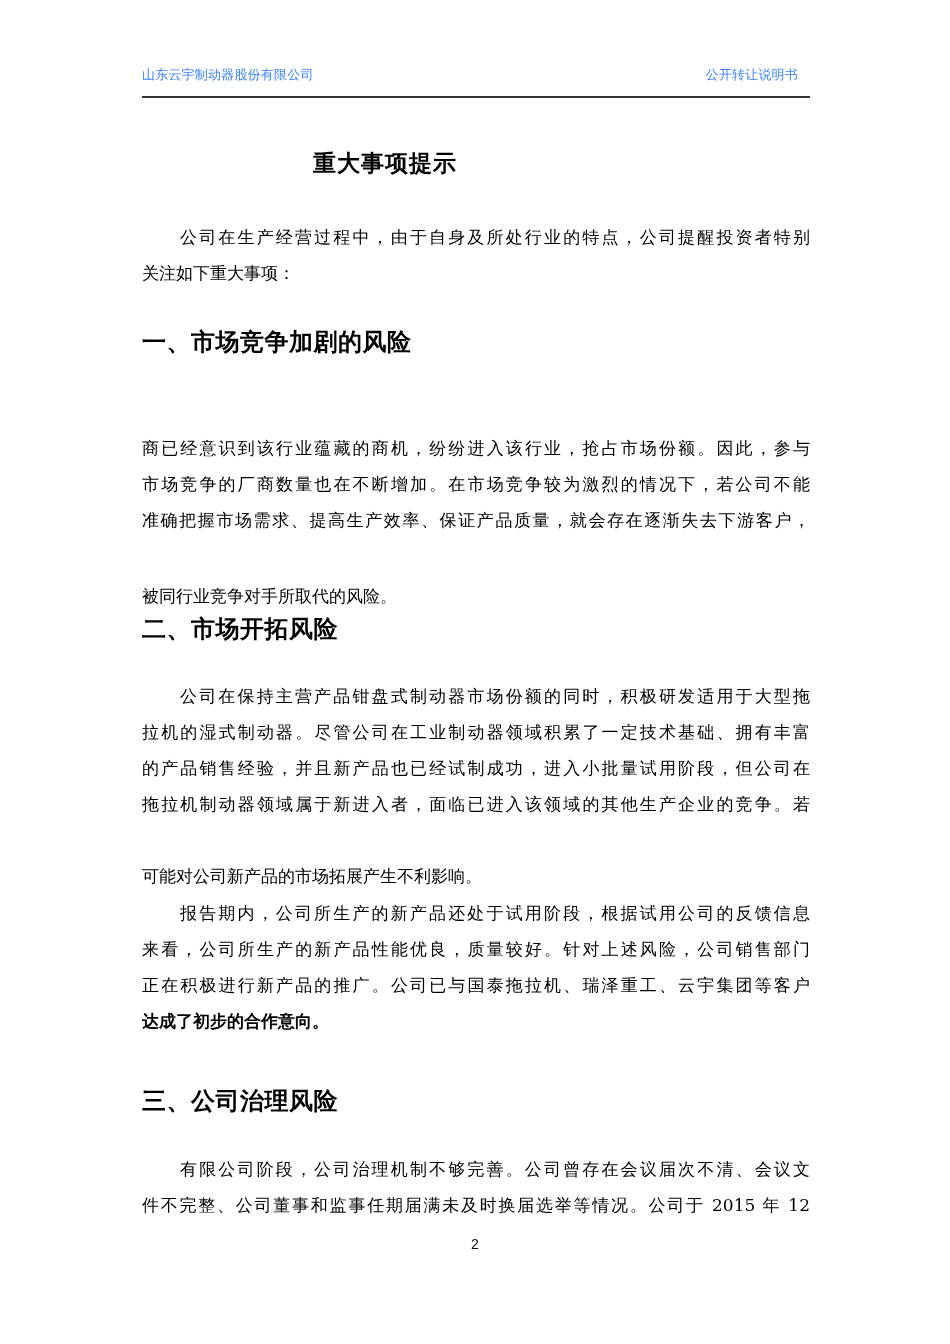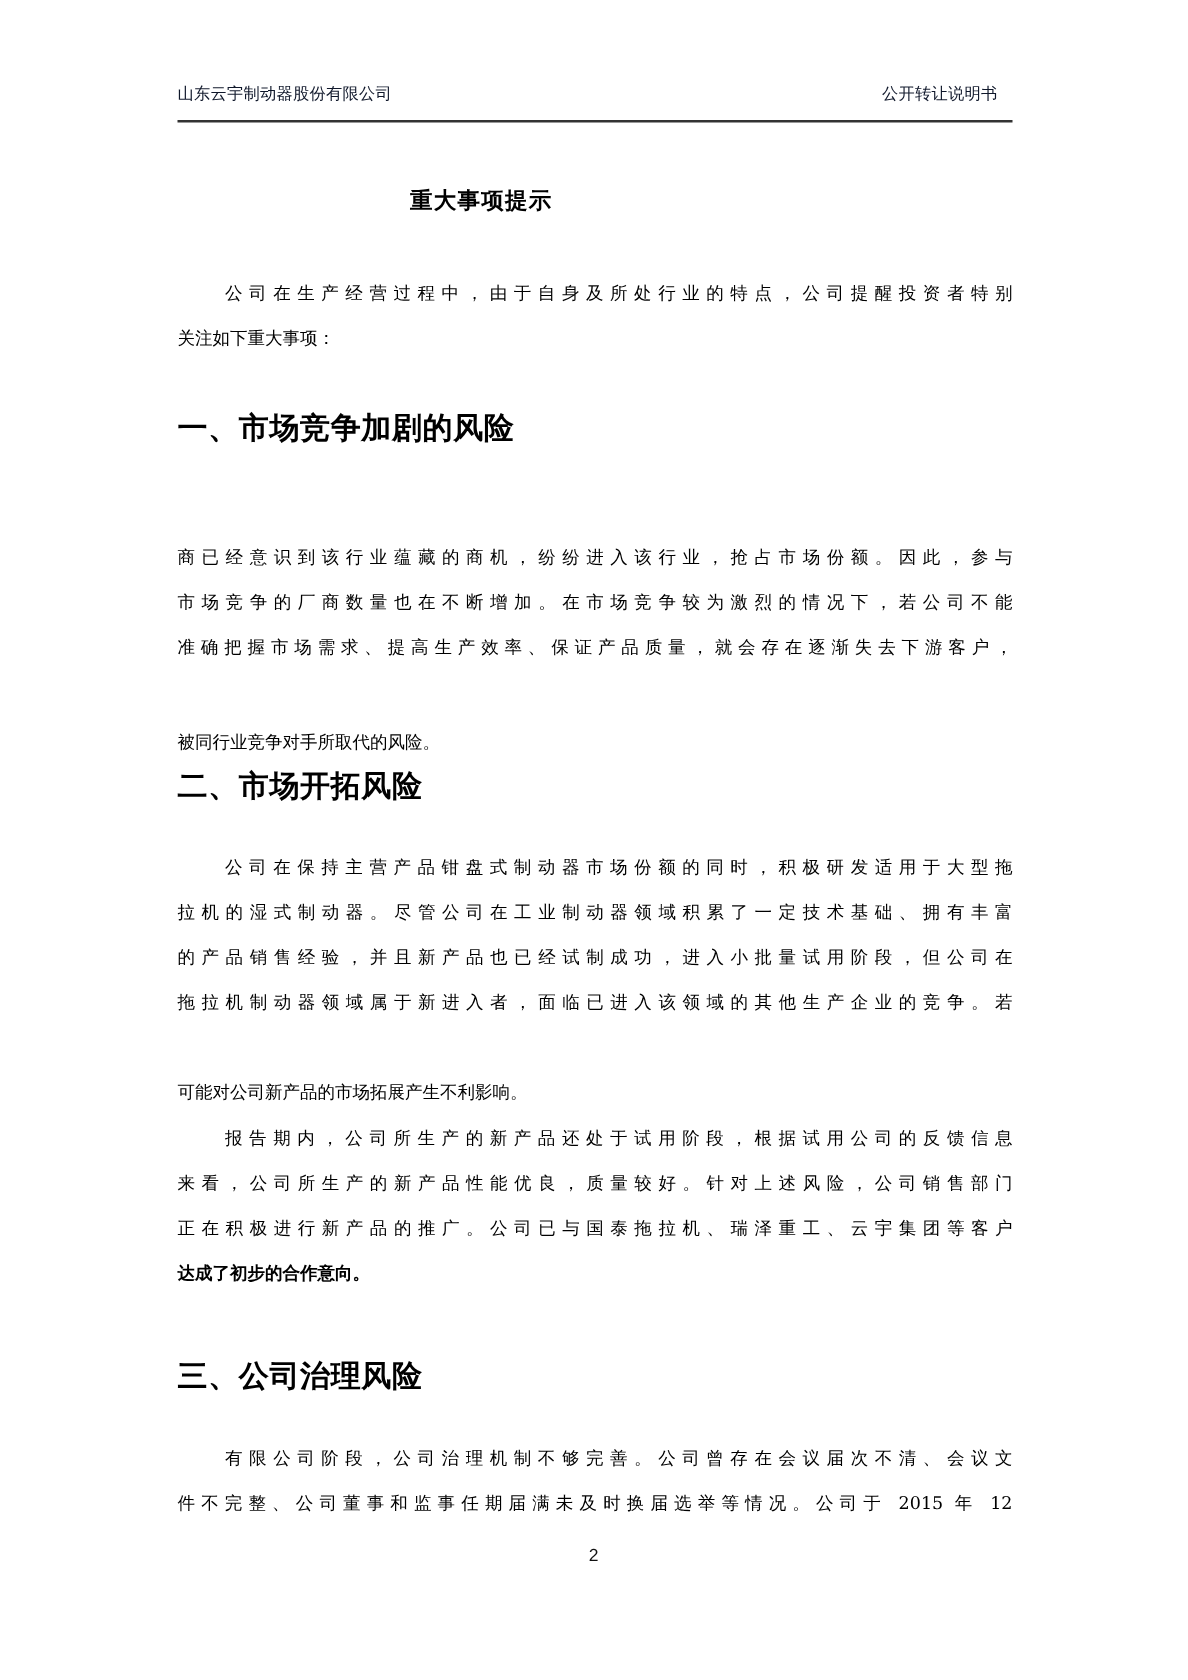--- a/index.html
+++ b/index.html
@@ -22,21 +22,21 @@
       height: 1344px;
       background: #ffffff;
     }
     .header {
       position: absolute;
       left: 142px;
       top: 64px;
       width: 668px;
       height: 24px;
       font-size: 13px;
-      color: #0f172a;
+      color: #3b82f6;
     }
     .header-left {
       position: absolute;
       left: 0;
       top: 2px;
       letter-spacing: 0.2px;
     }
     .header-right {
       position: absolute;
       right: 12px;
@@ -52,36 +52,36 @@
       background: #333333;
     }
     .title {
       position: absolute;
       left: 0;
       top: 148px;
       width: 770px;
       text-align: center;
       font-family: "DejaVu Sans", "Liberation Sans", sans-serif;
       font-weight: bold;
-      font-size: 18px;
+      font-size: 23px;
       letter-spacing: 1px;
     }
     .section-heading {
       position: absolute;
       left: 142px;
       font-family: "DejaVu Sans", "Liberation Sans", sans-serif;
       font-weight: bold;
       font-size: 24px;
       letter-spacing: 0.5px;
     }
     .line {
       position: absolute;
       left: 142px;
       width: 668px;
-      font-size: 14px;
+      font-size: 17px;
       white-space: nowrap;
       text-align: justify;
       text-align-last: justify;
       letter-spacing: 0px;
     }
     .line.indent {
       left: 180px;
       width: 630px;
     }
     .line.last {

